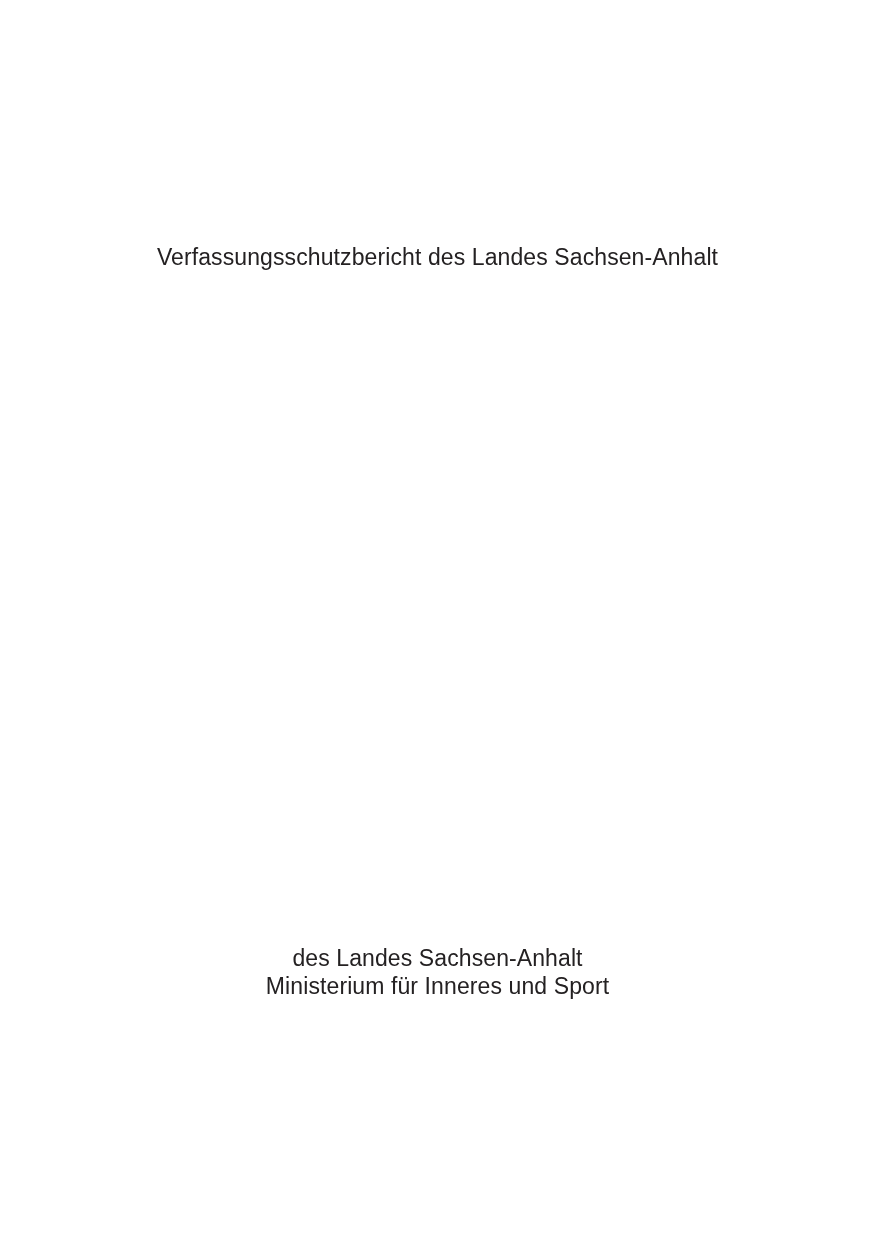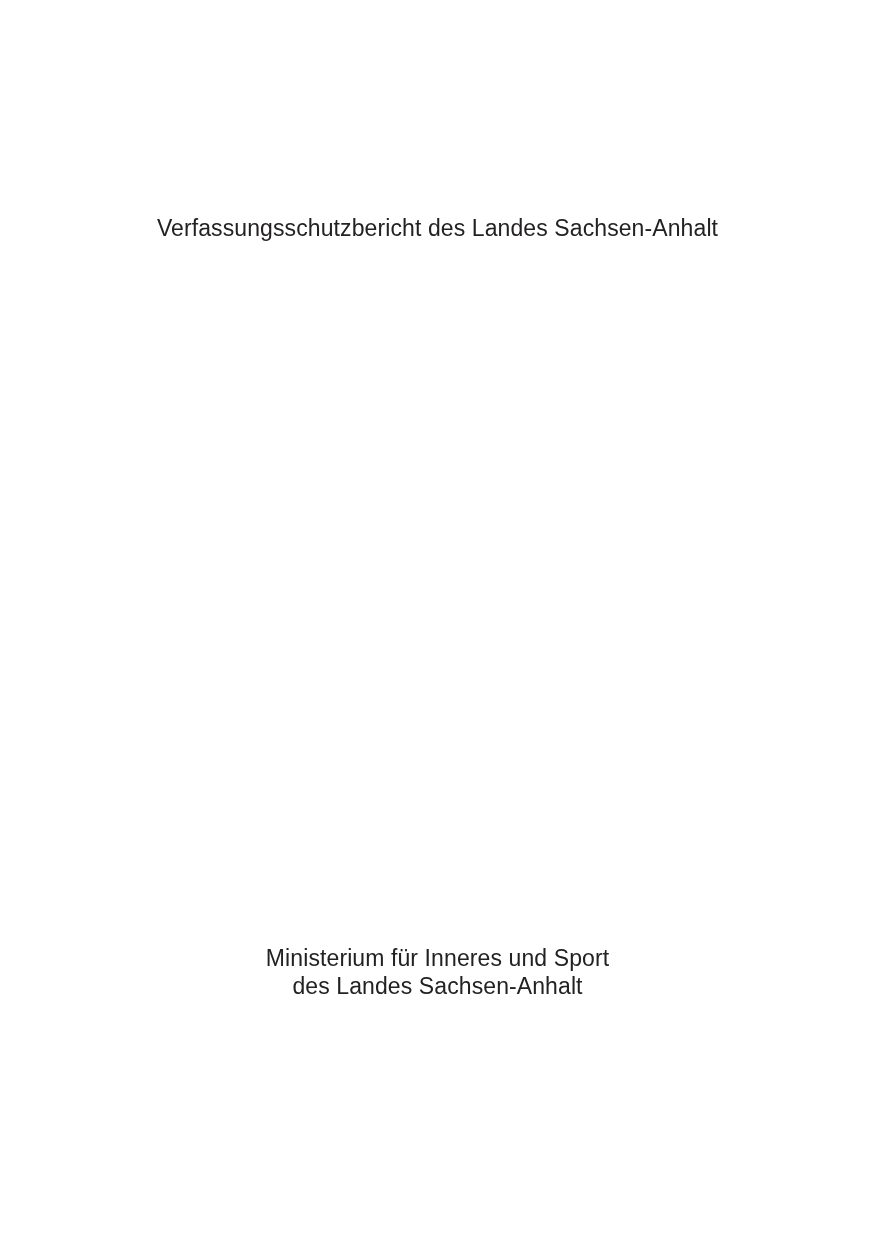--- a/index.html
+++ b/index.html
@@ -23,37 +23,37 @@
     position: absolute;
     left: 0;
     width: 100%;
     text-align: center;
     color: #242122;
     font-size: 23px;
     line-height: 29px;
     letter-spacing: 0.1px;
   }
   .title-block {
-    top: 214px;
+    top: 243px;
   }
   .publisher-block {
     top: 944px;
     line-height: 28px;
   }
   .line {
     display: block;
   }
 </style>
 </head>
 <body>
 
 <div class="page">
 
   <div class="text-block title-block">
     <span class="line">Verfassungsschutzbericht des Landes Sachsen-Anhalt</span>
   </div>
 
   <div class="text-block publisher-block">
+    <span class="line">des Landes Sachsen-Anhalt</span>
     <span class="line">Ministerium für Inneres und Sport</span>
-    <span class="line">des Landes Sachsen-Anhalt</span>
   </div>
 
 </div>
 
 </body></html>

